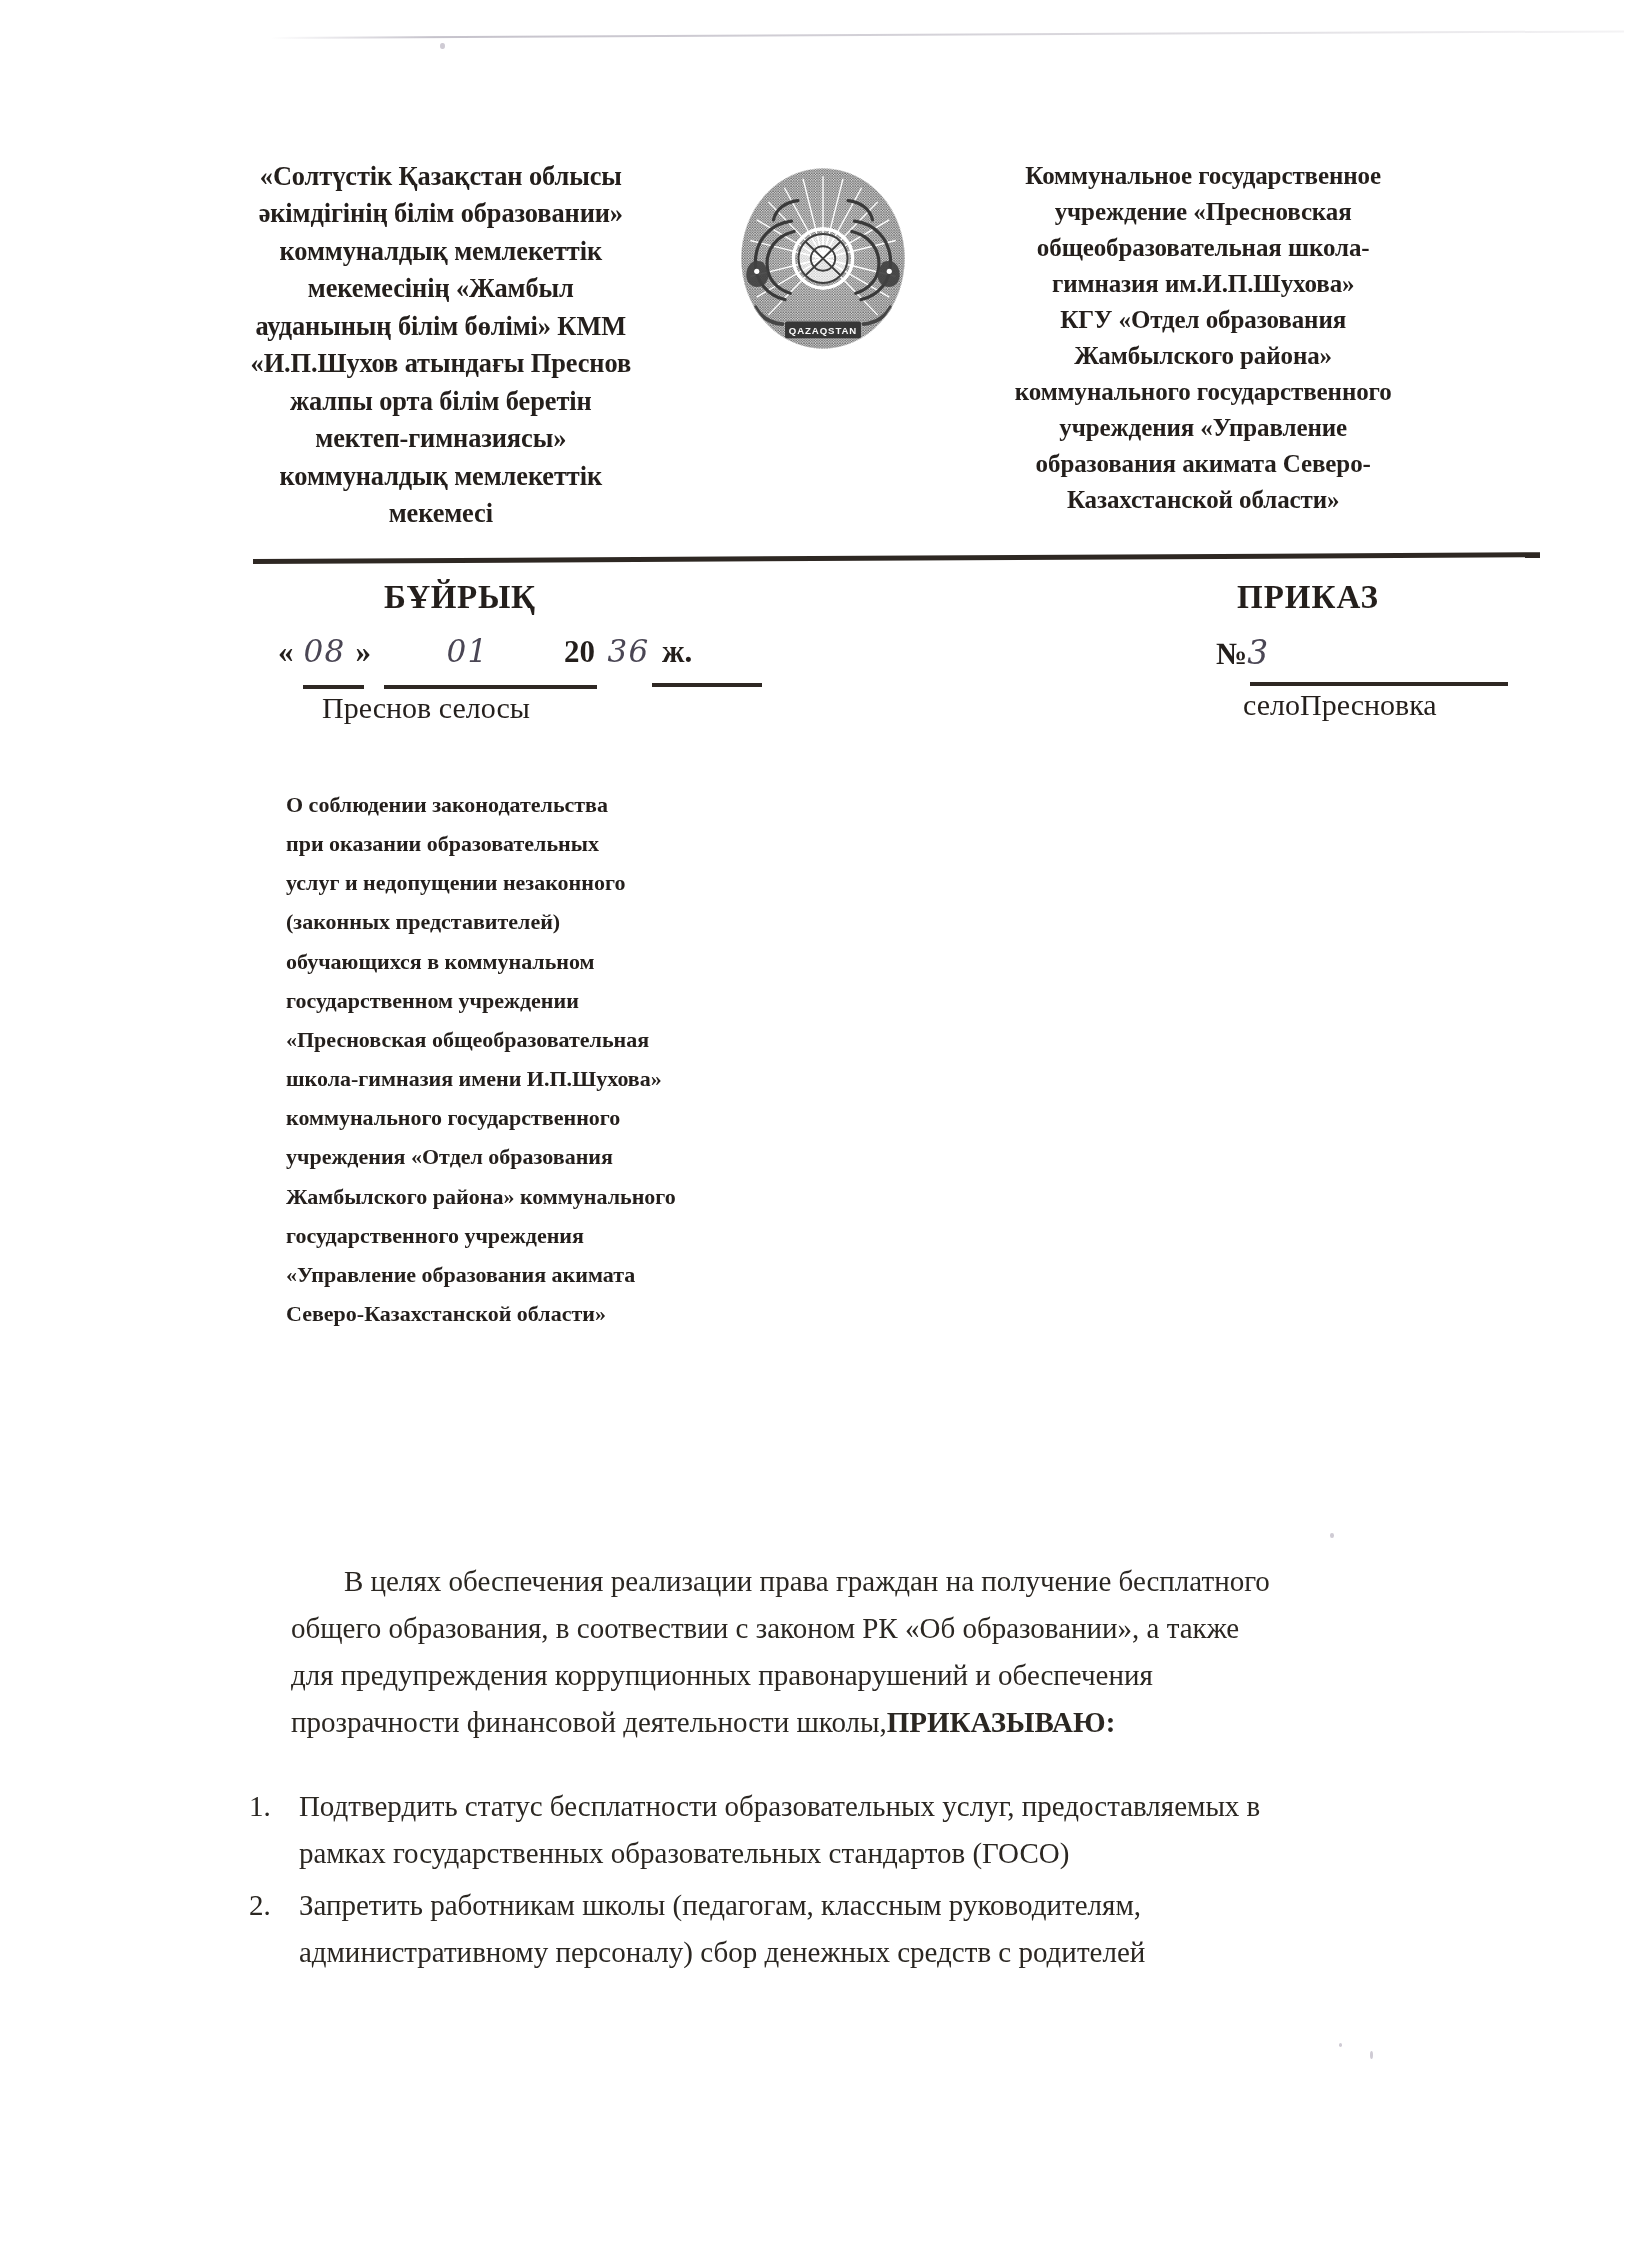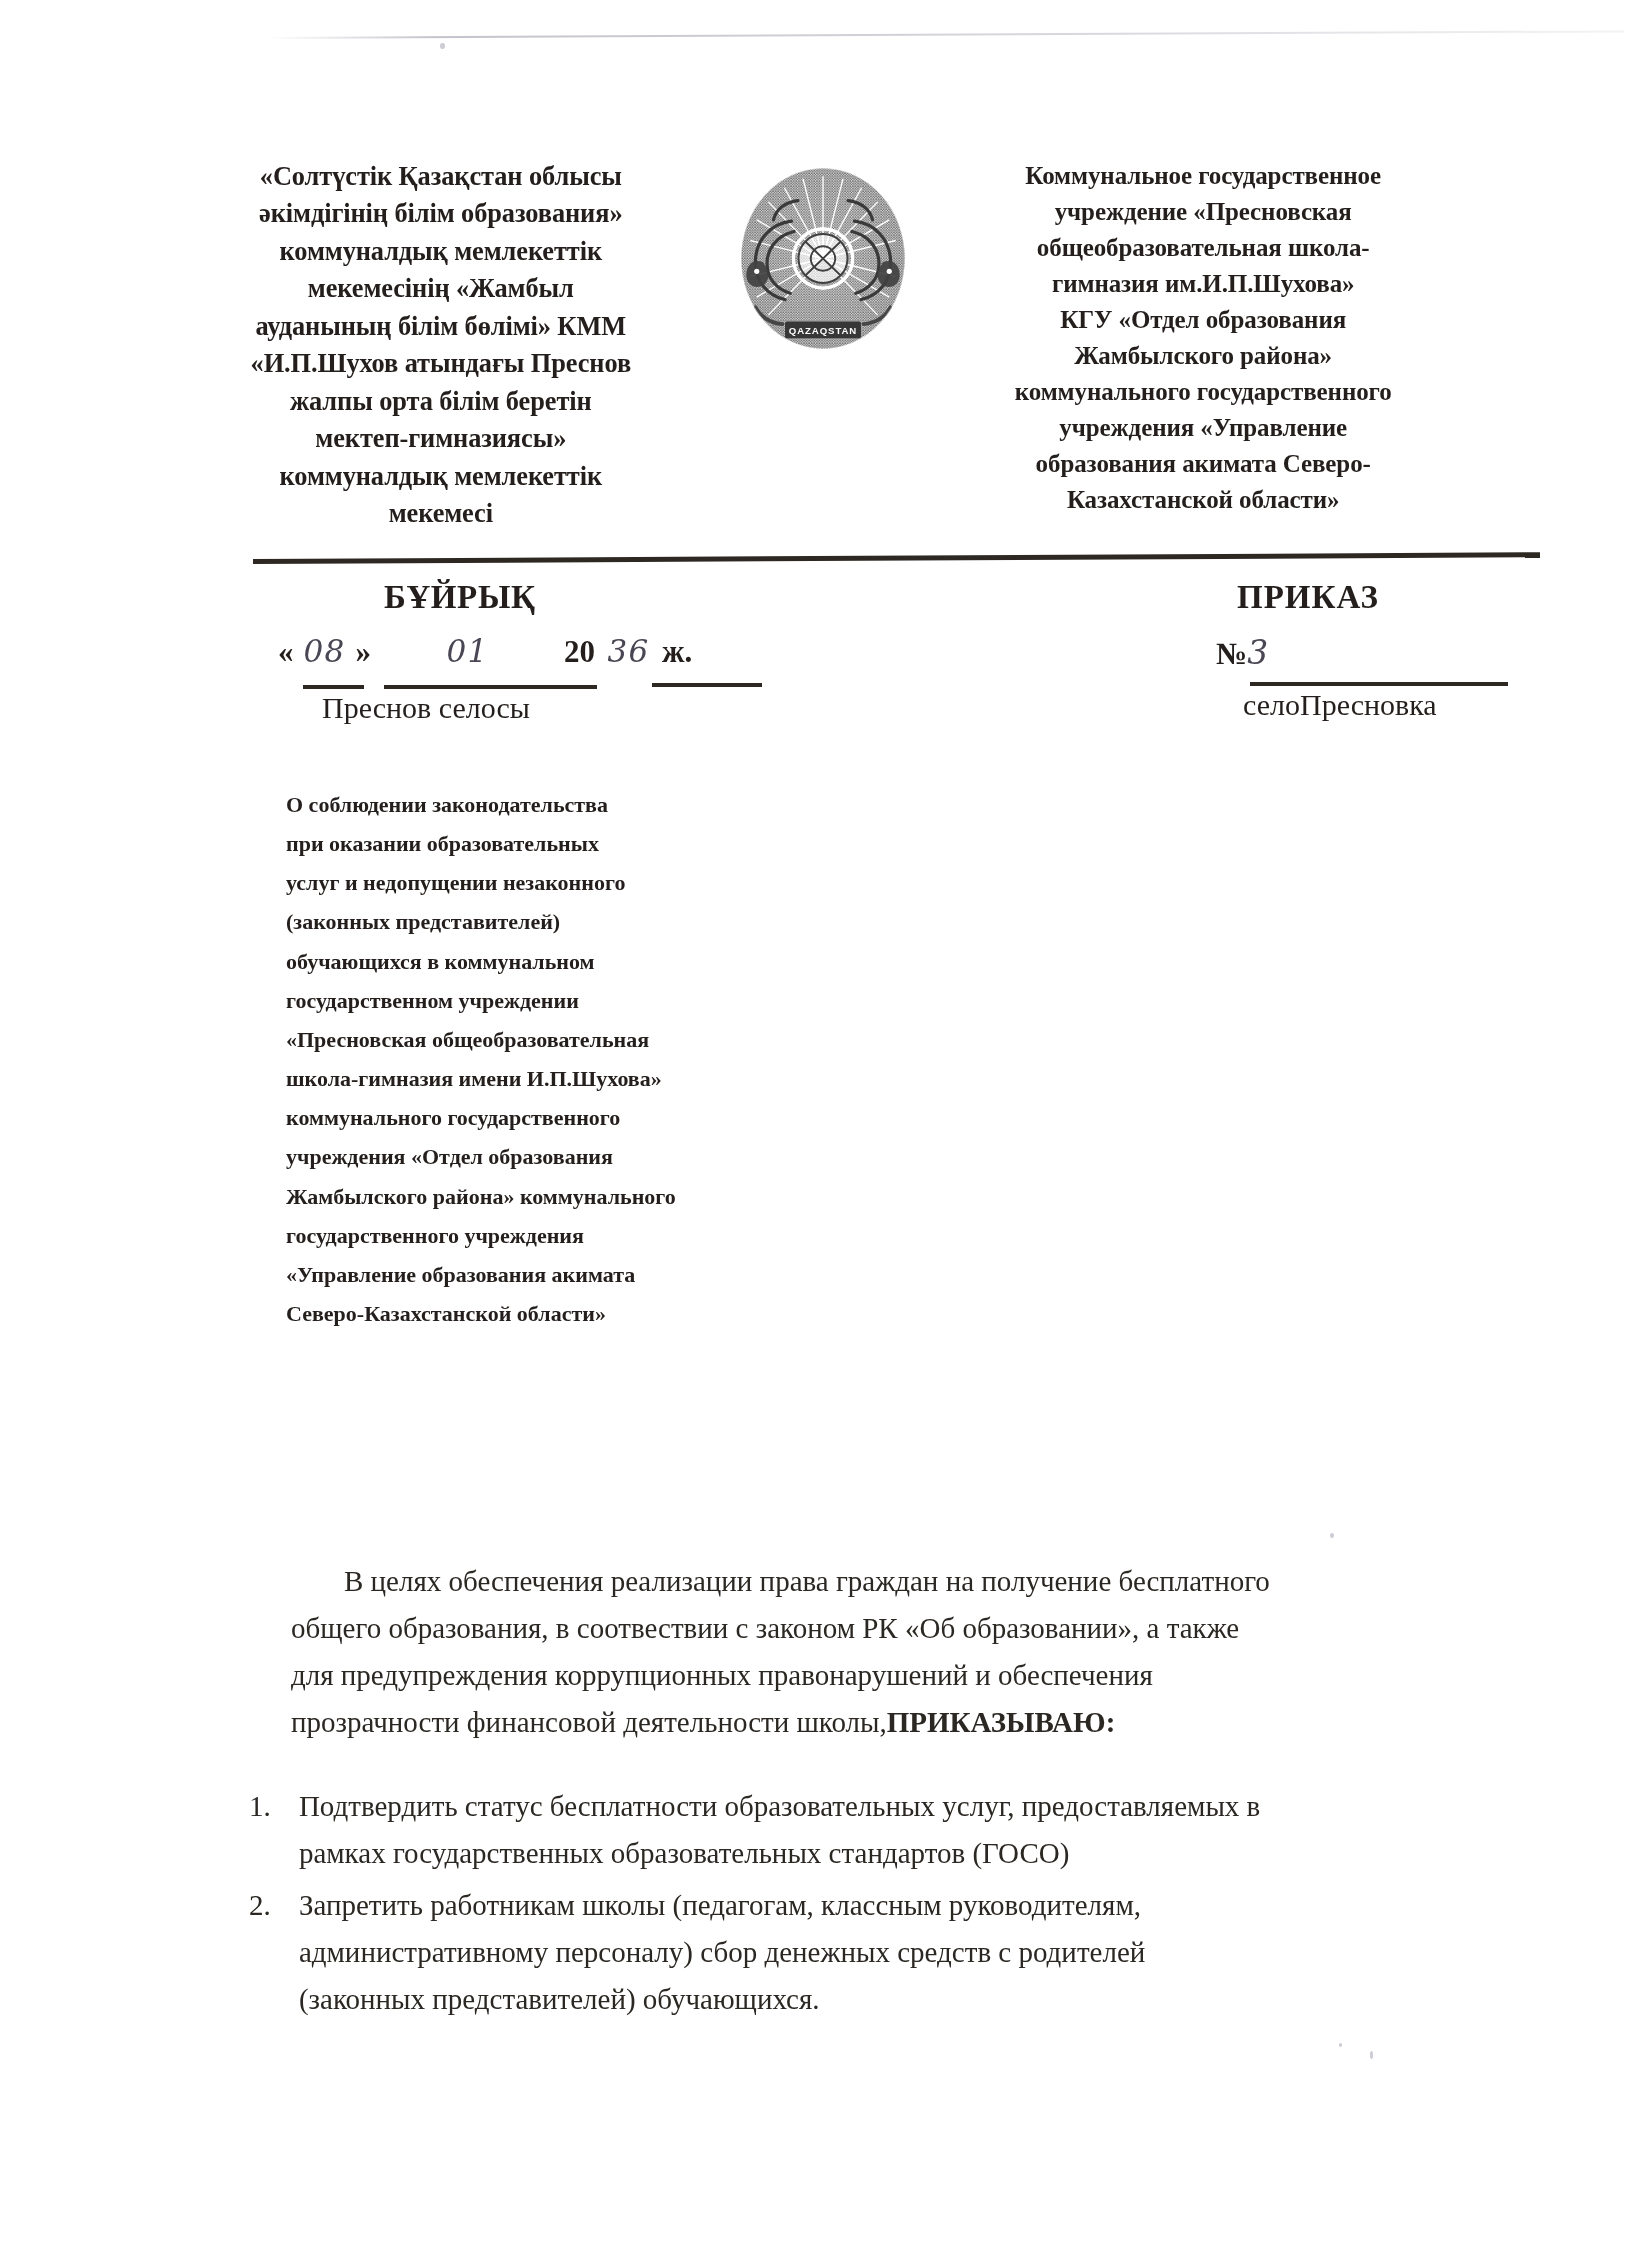--- a/index.html
+++ b/index.html
@@ -236,21 +236,21 @@
   <div class="scan-edge-top"></div>
   <div class="scan-speck" style="left:440px;top:43px;width:4.5px;height:5.8px;"></div>
   <div class="scan-speck" style="left:1330px;top:1533px;width:3.9px;height:4.5px;"></div>
   <div class="scan-speck" style="left:1370px;top:2051px;width:3.2px;height:8.4px;"></div>
   <div class="scan-speck" style="left:1339px;top:2043px;width:3.2px;height:3.9px;"></div>
 
   <div class="letterhead">
 
     <div class="lh-col kaz">
       <span class="lh-line">«Солтүстік Қазақстан облысы</span>
-      <span class="lh-line">әкімдігінің білім образования»</span>
+      <span class="lh-line">әкімдігінің білім образовании»</span>
       <span class="lh-line">коммуналдық мемлекеттік</span>
       <span class="lh-line">мекемесінің «Жамбыл</span>
       <span class="lh-line">ауданының білім бөлімі» КММ</span>
       <span class="lh-line">«И.П.Шухов атындағы Преснов</span>
       <span class="lh-line">жалпы орта білім  беретін</span>
       <span class="lh-line">мектеп-гимназиясы»</span>
       <span class="lh-line">коммуналдық мемлекеттік</span>
       <span class="lh-line">мекемесі</span>
     </div>
 
@@ -414,20 +414,19 @@
         <span class="oline">Подтвердить статус бесплатности образовательных услуг, предоставляемых в</span>
         <span class="oline">рамках государственных образовательных стандартов (ГОСО)</span>
       </span>
     </div>
 
     <div class="oitem">
       <span class="onum">2.</span>
       <span class="otext">
         <span class="oline">Запретить работникам школы (педагогам, классным руководителям,</span>
         <span class="oline">административному персоналу) сбор денежных средств с родителей</span>
-        <span class="oline">(законных представителей) обучающихся.</span>
       </span>
     </div>
 
   </div>
 
 </div>
 
 
 </body></html>

